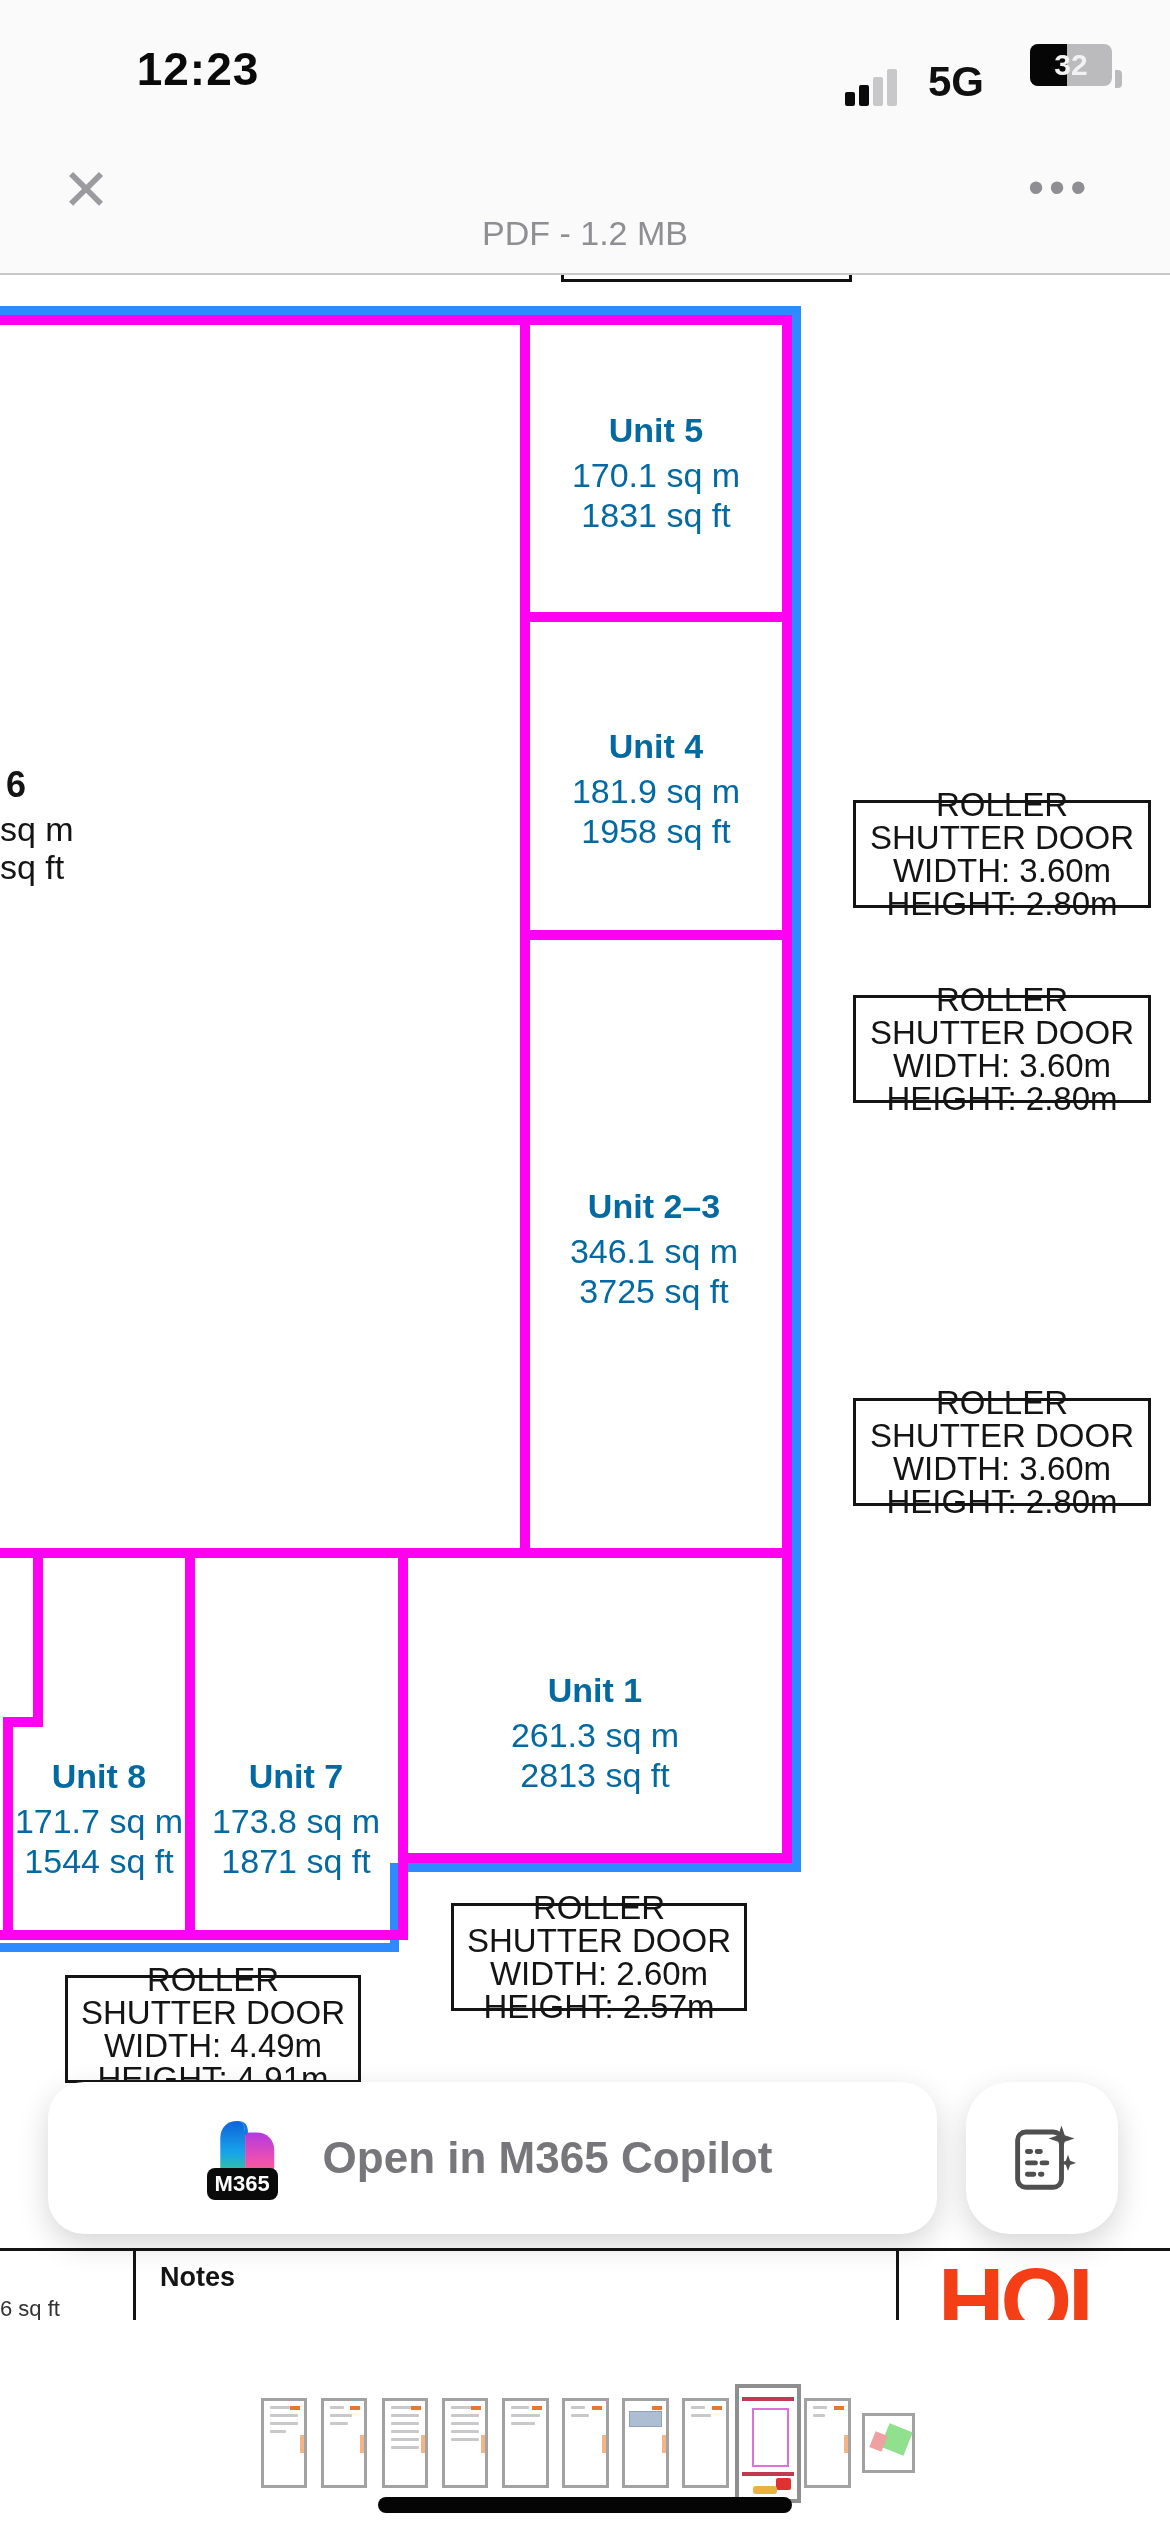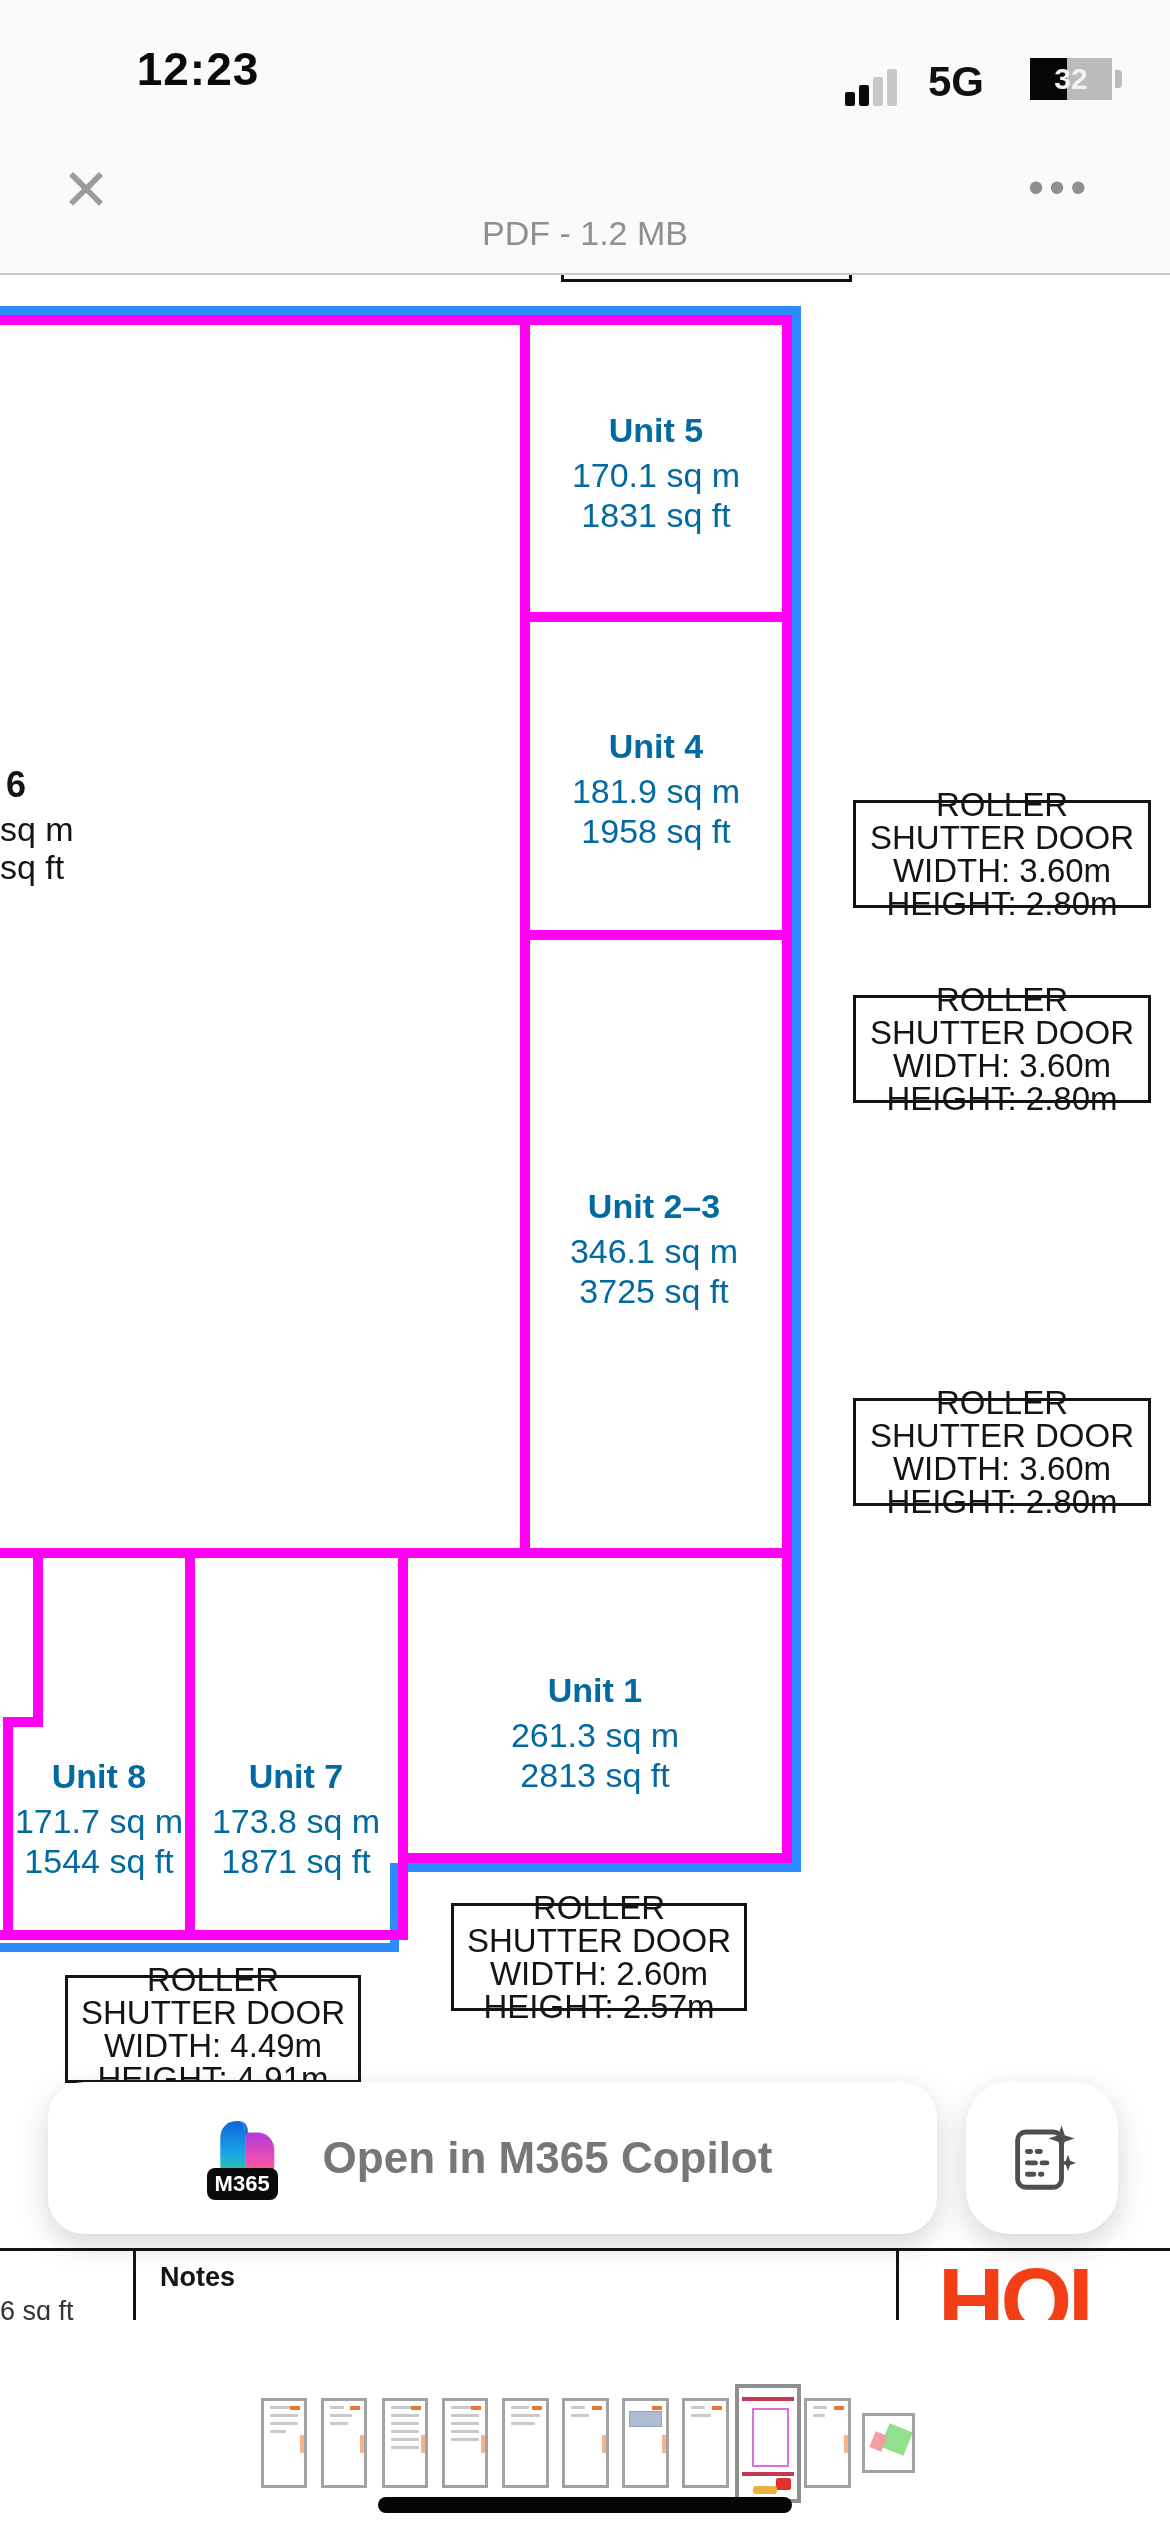--- a/index.html
+++ b/index.html
@@ -8,21 +8,21 @@
   
   .topbar{position:absolute;left:0;top:0;width:1170px;height:273px;background:#FAFAFA;
           border-bottom:2px solid #C9C9C9;z-index:10;}
   .time{position:absolute;left:108px;top:42px;width:180px;font-size:46px;font-weight:700;
         text-align:center;color:#0A0A0A;letter-spacing:1px;}
   .signal{position:absolute;left:845px;top:62px;width:62px;height:44px;}
   .sbar{position:absolute;bottom:0;width:10px;border-radius:2px;background:#C8C8CA;}
   .sbar.on{background:#0B0B0B;}
   .s1{left:0;height:14px}.s2{left:14px;height:21px}.s3{left:28px;height:29px}.s4{left:42px;height:37px}
   .net{position:absolute;left:928px;top:58px;font-size:42px;font-weight:600;color:#101010;}
-  .battery{position:absolute;left:1030px;top:58px;width:82px;height:42px;border-radius:0;
+  .battery{position:absolute;left:1030px;top:44px;width:82px;height:42px;border-radius:8px;
            background:#BBBBBD;overflow:hidden;}
   .battfill{position:absolute;left:0;top:0;bottom:0;width:45%;background:#060606;}
   .battnum{position:absolute;left:0;top:0;width:100%;height:100%;display:flex;align-items:center;
            justify-content:center;font-size:30px;font-weight:700;color:#F2F2F2;}
   .battnub{position:absolute;left:1115px;top:70px;width:7px;height:18px;background:#BBBBBD;
            border-radius:0 4px 4px 0;}
   .close-x{position:absolute;left:46px;top:150px;width:80px;height:80px;font-size:58px;
            color:#9B9B9F;display:flex;align-items:center;justify-content:center;font-weight:400;}
   .title{position:absolute;left:135px;top:152px;width:900px;text-align:center;font-size:42px;
          font-weight:700;color:#161616;white-space:nowrap;overflow:hidden;}
@@ -39,21 +39,21 @@
             font-size:33px;line-height:33px;color:#141414;display:flex;flex-direction:column;
             justify-content:center;z-index:2;}
   .u6n{position:absolute;left:6px;top:764px;font-size:36px;font-weight:700;z-index:2;}
   .u6m{position:absolute;left:0;top:810px;font-size:34px;z-index:2;}
   .u6f{position:absolute;left:0;top:848px;font-size:34px;z-index:2;}
   
   .nline-h{position:absolute;left:0;top:2248px;width:1170px;height:3px;background:#141414;z-index:2;}
   .nline-v1{position:absolute;left:133px;top:2248px;width:3px;height:72px;background:#141414;z-index:2;}
   .nline-v2{position:absolute;left:896px;top:2248px;width:3px;height:72px;background:#141414;z-index:2;}
   .notes-label{position:absolute;left:160px;top:2262px;font-size:27px;font-weight:700;z-index:2;}
-  .partial-area{position:absolute;left:0;top:2296px;font-size:27px;color:#333;z-index:2;}
+  .partial-area{position:absolute;left:0;top:2296px;font-size:22px;color:#333;z-index:2;}
   .logo-clip{position:absolute;left:938px;top:2262px;width:215px;height:58px;overflow:hidden;z-index:2;}
   .logo-text{font-size:92px;line-height:78px;font-weight:800;color:#F43E16;letter-spacing:-4px;
              font-family:"Liberation Sans", sans-serif;}
   
   .sheet{position:absolute;left:0;top:2320px;width:1170px;height:212px;background:#fff;z-index:3;}
   .pill{position:absolute;left:48px;top:2082px;width:889px;height:152px;background:#fff;border-radius:36px;
         box-shadow:0 10px 30px rgba(0,0,0,.17);display:flex;align-items:center;justify-content:center;
         gap:40px;z-index:6;}
   .pill-label{font-size:44px;font-weight:700;color:#76767B;}
   .logo-wrap{position:relative;width:70px;height:80px;flex:0 0 auto;}

